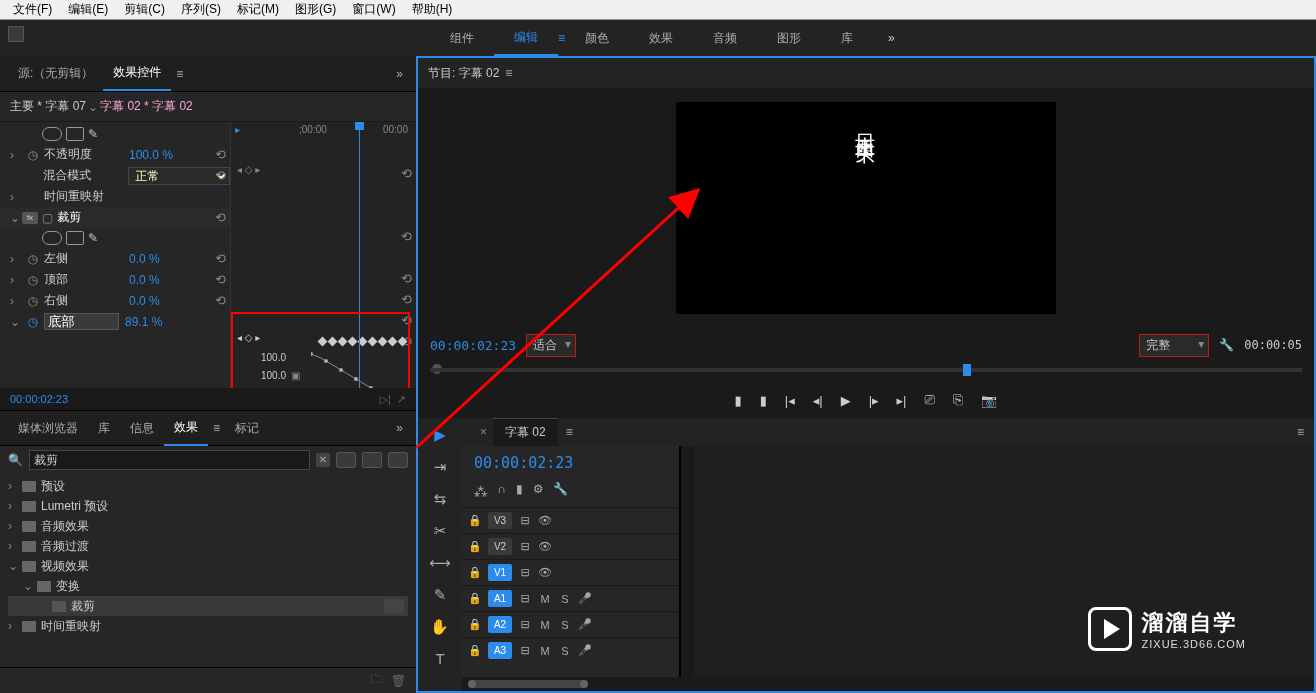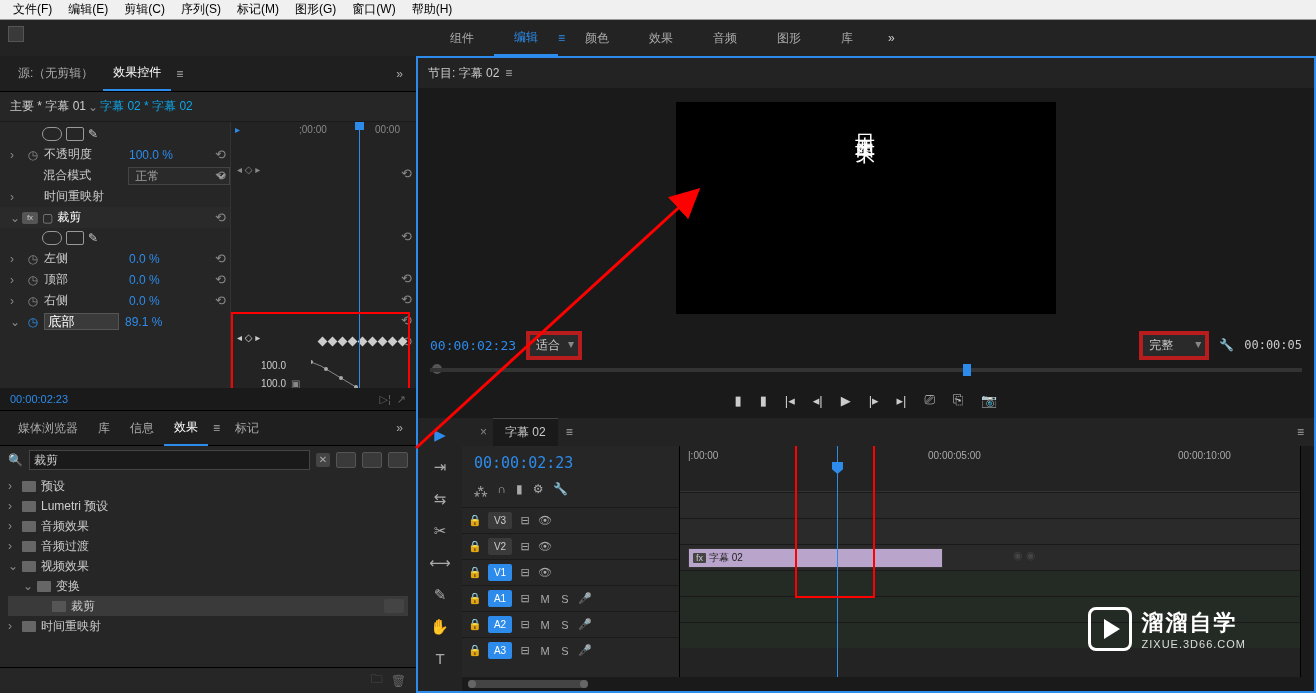--- a/index.html
+++ b/index.html
@@ -25,21 +25,21 @@
 .panel-tabs { height: 36px; background: #1f1f1f; display: flex; align-items: center; padding: 0 8px; border-bottom: 1px solid #000; }
 .panel-tabs .tab { padding: 8px 10px; color: #aaa; cursor: pointer; white-space: nowrap; }
 .panel-tabs .tab.active { color: #fff; border-bottom: 2px solid #2d8ceb; }
 .panel-tabs .more { margin-left: auto; color: #aaa; padding: 0 5px; cursor: pointer; }
 .panel-tabs .ham { color: #aaa; padding: 0 5px; }
 
 
 .effect-controls { background: #262626; flex: 0 0 318px; display: flex; flex-direction: column; position: relative; overflow: hidden; }
 .ec-header { display: flex; align-items: center; padding: 6px 10px; background: #262626; border-bottom: 1px solid #1a1a1a; }
 .ec-header .crumb { color: #ccc; }
-.ec-header .crumb-link { color: #0ea5e9; cursor: pointer; }
+.ec-header .crumb-link { color: #f9a8d4; cursor: pointer; }
 .ec-header .chev { color: #888; padding: 0 2px; }
 .ec-body { flex: 1; display: flex; position: relative; overflow: hidden; }
 .ec-props { width: 230px; padding: 2px 0; }
 .ec-timeline { flex: 1; background: #232323; position: relative; border-left: 1px solid #333; }
 .ec-ruler { height: 20px; position: relative; color: #888; font-size: 10px; }
 .ec-ruler span { position: absolute; top: 2px; }
 .ec-playhead { position: absolute; top: 0; bottom: 0; width: 1px; background: #2d8ceb; }
 .ec-playhead::before { content: ''; position: absolute; top: -2px; left: -4px; width: 9px; height: 10px; background: #2d8ceb; }
 
 .prop-row { display: flex; align-items: center; height: 21px; padding-left: 10px; position: relative; }
@@ -92,21 +92,21 @@
 
 .program-panel { flex: 0 0 360px; background: #1a1a1a; display: flex; flex-direction: column; }
 .prog-header { height: 30px; display: flex; align-items: center; padding: 0 10px; background: #232323; }
 .prog-header .title { color: #ccc; }
 .prog-header .ham { color: #aaa; padding: 0 6px; cursor: pointer; }
 .prog-viewport { flex: 1; display: flex; align-items: center; justify-content: center; background: #1a1a1a; position: relative; }
 .video-frame { width: 380px; height: 212px; background: #000; display: flex; align-items: flex-start; justify-content: center; padding-top: 16px; }
 .video-text { color: #fff; font-size: 20px; writing-mode: vertical-rl; letter-spacing: 3px; font-family: serif; }
 .prog-controls-row { height: 34px; display: flex; align-items: center; padding: 0 12px; gap: 10px; background: #1a1a1a; }
 .prog-tc { color: #2d8ceb; font-family: monospace; font-size: 13px; }
-.prog-select { background: #2a2a2a; border: 4px solid #b91c1c; color: #ccc; padding: 2px 18px 2px 6px; cursor: pointer; position: relative; }
+.prog-select { background: #2a2a2a; border: 1px solid #b91c1c; color: #ccc; padding: 2px 18px 2px 6px; cursor: pointer; position: relative; }
 .prog-select::after { content: '▾'; position: absolute; right: 4px; color: #888; }
 .prog-tc-right { margin-left: auto; color: #ccc; font-family: monospace; }
 .prog-wrench { color: #888; cursor: pointer; }
 .prog-scrubber { height: 20px; background: #1a1a1a; position: relative; margin: 0 12px; }
 .prog-scrubber .bar { height: 4px; background: #333; margin-top: 6px; position: relative; }
 .prog-scrubber .mark { position: absolute; right: 38%; top: -4px; width: 8px; height: 12px; background: #2d8ceb; }
 .prog-scrubber .dot { position: absolute; left: 2px; top: 2px; width: 10px; height: 10px; background: #555; border-radius: 50%; }
 .transport { height: 36px; display: flex; align-items: center; justify-content: center; gap: 18px; color: #ccc; }
 .transport span { cursor: pointer; font-size: 13px; }
 
@@ -151,21 +151,21 @@
 .red-arrow { position: absolute; pointer-events: none; z-index: 50; }
 
 
 .watermark { position: absolute; right: 70px; bottom: 42px; display: flex; align-items: center; gap: 10px; z-index: 60; padding-left: 16px; }
 .wm-play { width: 44px; height: 44px; border: 3px solid #fff; border-radius: 8px; display: flex; align-items: center; justify-content: center; }
 .wm-play::after { content: ''; width: 0; height: 0; border-left: 16px solid #fff; border-top: 10px solid transparent; border-bottom: 10px solid transparent; margin-left: 4px; }
 .wm-text { color: #fff; }
 .wm-text .t1 { font-size: 22px; font-weight: bold; letter-spacing: 2px; }
 .wm-text .t2 { font-size: 11px; letter-spacing: 1px; color: #ddd; }
 
-select.blend { background: #2a2a2a; border: 1px solid #444; color: #a3a3a3; font-size: 12px; padding: 0 2px; width: 104px; }
+select.blend { background: #2a2a2a; border: 1px solid #444; color: #fef9c3; font-size: 12px; padding: 0 2px; width: 104px; }
 .undo-ic { font-size: 13px; }
 </style>
 </head>
 <body>
 
 <div class="menubar">
   <span>文件(F)</span>
   <span>编辑(E)</span>
   <span>剪辑(C)</span>
   <span>序列(S)</span>
@@ -194,21 +194,21 @@
 
     <div class="panel-tabs">
       <div class="tab">源:（无剪辑）</div>
       <div class="tab active">效果控件</div>
       <span class="ham">≡</span>
       <div class="more">»</div>
     </div>
 
     <div class="effect-controls">
       <div class="ec-header">
-        <span class="crumb">主要 * 字幕 01</span>
+        <span class="crumb">主要 * 字幕 07</span>
         <span class="chev">⌄</span>
         <span class="crumb-link">字幕 02 * 字幕 02</span>
       </div>
       <div class="ec-body">
         <div class="ec-props">
           <div class="mini-icons">
             <span class="round"></span>
             <span></span>
             <span class="arrow-icon">✎</span>
           </div>
@@ -269,21 +269,21 @@
             <span class="stopwatch" style="color:#2d8ceb">◷</span>
             <input class="label-input" value="底部" style="">
             <span class="value" style="margin-left:6px">89.1 %</span>
           </div>
         </div>
 
         <div class="ec-timeline">
           <div class="ec-ruler">
             <span style="left:4px;color:#2d8ceb">▸</span>
             <span style="left:68px">;00:00</span>
-            <span style="right:16px">00:00</span>
+            <span style="right:8px">00:00</span>
           </div>
           <div class="ec-tl-row"></div>
           <div class="ec-tl-row">
             <span style="position:absolute;left:6px;top:1px;color:#888;font-size:10px">◂ ◇ ▸</span>
             <span class="kf-reset-icon undo-ic">⟲</span>
           </div>
           <div class="ec-tl-row"></div>
           <div class="ec-tl-row"></div>
           <div class="ec-tl-row">
               <span class="kf-reset-icon undo-ic">⟲</span>
@@ -304,21 +304,21 @@
             <div class="kf-diamond" style="left:88px"></div>
             <div class="kf-diamond" style="left:98px"></div>
             <div class="kf-diamond" style="left:108px"></div>
             <div class="kf-diamond" style="left:118px"></div>
             <div class="kf-diamond" style="left:128px"></div>
             <div class="kf-diamond" style="left:138px"></div>
             <div class="kf-diamond" style="left:148px"></div>
             <div class="kf-diamond" style="left:158px"></div>
             <div class="kf-diamond" style="left:168px"></div>
           </div>
-          <div class="ec-tl-row" style="height:54px;margin-top:8px;">
+          <div class="ec-tl-row" style="height:54px;">
             <span style="position:absolute;left:30px;top:0;color:#ccc;font-size:10px">100.0</span>
             <span style="position:absolute;left:30px;top:18px;color:#ccc;font-size:10px">100.0</span>
             <span style="position:absolute;left:60px;top:18px;color:#888;font-size:10px">▣</span>
 
             <svg style="position:absolute;left:80px;top:0;width:100px;height:50px">
               <polyline points="0,2 10,6 20,12 30,18 40,24 50,30 60,36 70,42 80,46 90,48" stroke="#888" fill="none" stroke-width="1"></polyline>
               <circle cx="0" cy="2" r="2" fill="#aaa"></circle>
                 <circle cx="15" cy="9" r="2" fill="#aaa"></circle>
                 <circle cx="30" cy="18" r="2" fill="#aaa"></circle>
               <circle cx="45" cy="27" r="2" fill="#aaa"></circle>
@@ -515,41 +515,20 @@
             </div>
             <div class="track-head">
               <span class="lock">🔒</span>
               <span class="badge on">A3</span>
               <span class="tog">⊟</span>
               <span class="tog">M</span>
               <span class="tog">S</span>
               <span class="tog">🎤</span>
             </div>
           </div>
-          <div class="tl-tracks">
-            <div class="tl-ruler">
-              <span class="tick-label" style="left:8px">|:00:00</span>
-              <span class="tick-label" style="left:248px">00:00:05:00</span>
-              <span class="tick-label" style="left:498px">00:00:10:00</span>
-            </div>
-            <div class="tl-track"></div>
-            <div class="tl-track"></div>
-            <div class="tl-track">
-              <div class="clip" style="left:8px; width:255px">
-                <span class="fx-tag">fx</span><span>字幕 02</span>
-              </div>
-              <span class="over-eyes" style="left:333px;top:4px">◉ ◉</span>
-            </div>
-            <div class="tl-track audio"></div>
-            <div class="tl-track audio"></div>
-            <div class="tl-track audio"></div>
-            <div class="tl-playhead" style="left:157px"></div>
-
-            <div class="red-box1" style="left:115px; top:-4px; width:80px; height:156px"></div>
-          </div>
           <div class="tl-vscroll"></div>
         </div>
         <div class="tl-hscroll">
           <div class="thumb"></div>
         </div>
       </div>
     </div>
   </div>
 </div>
 

